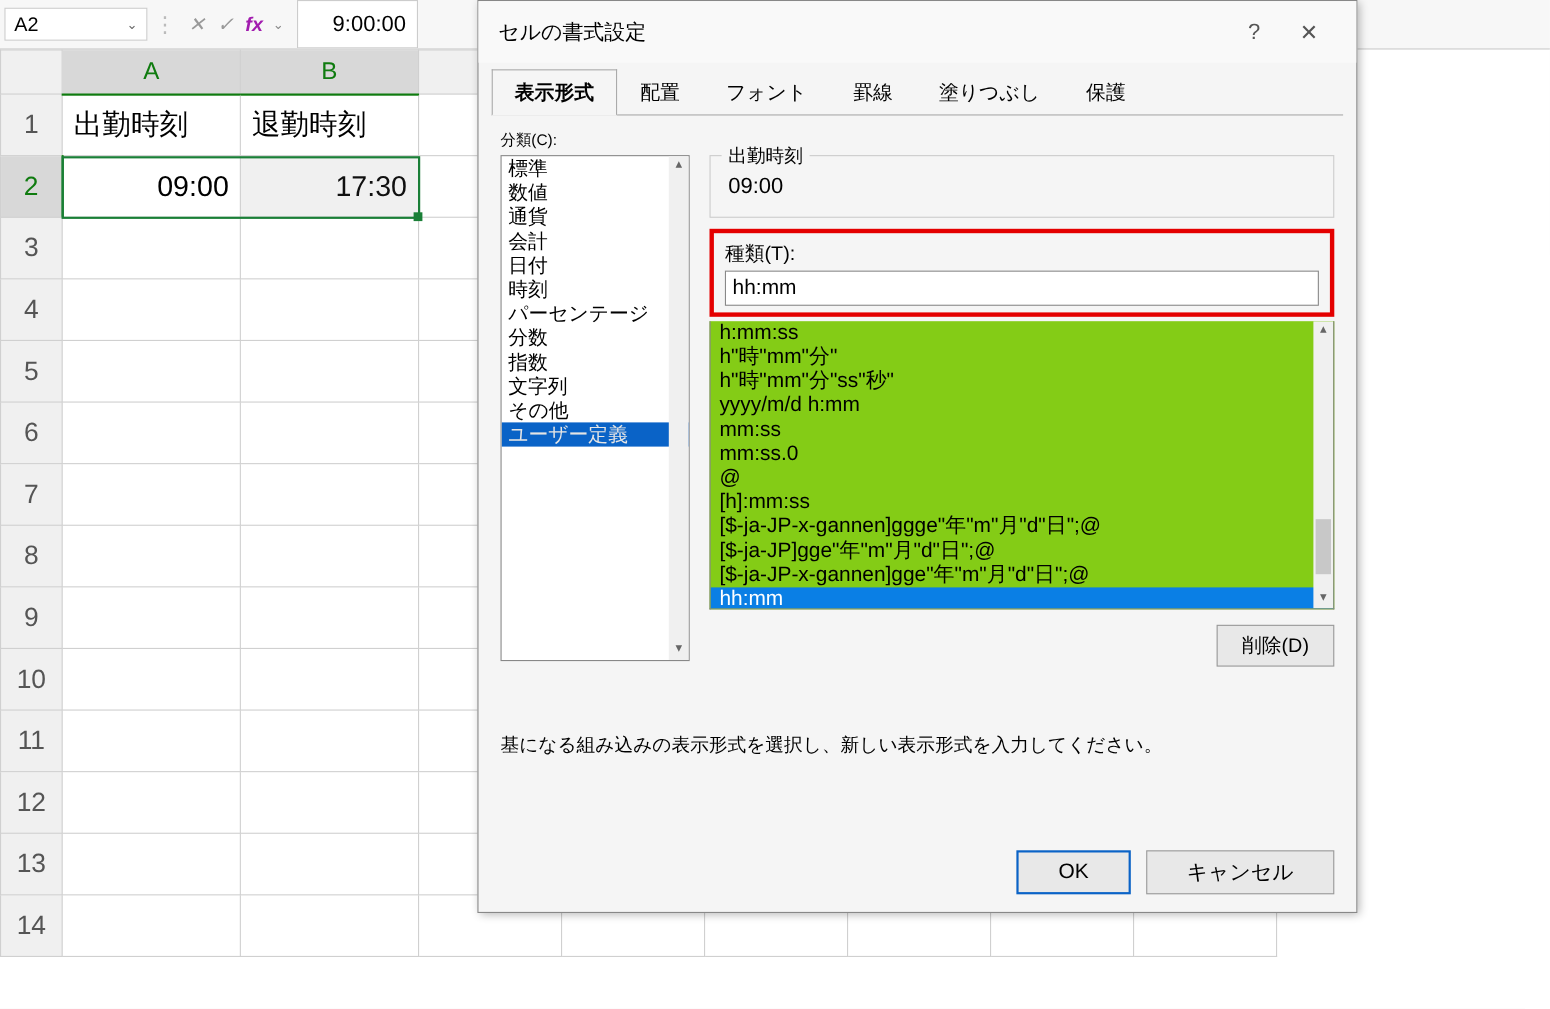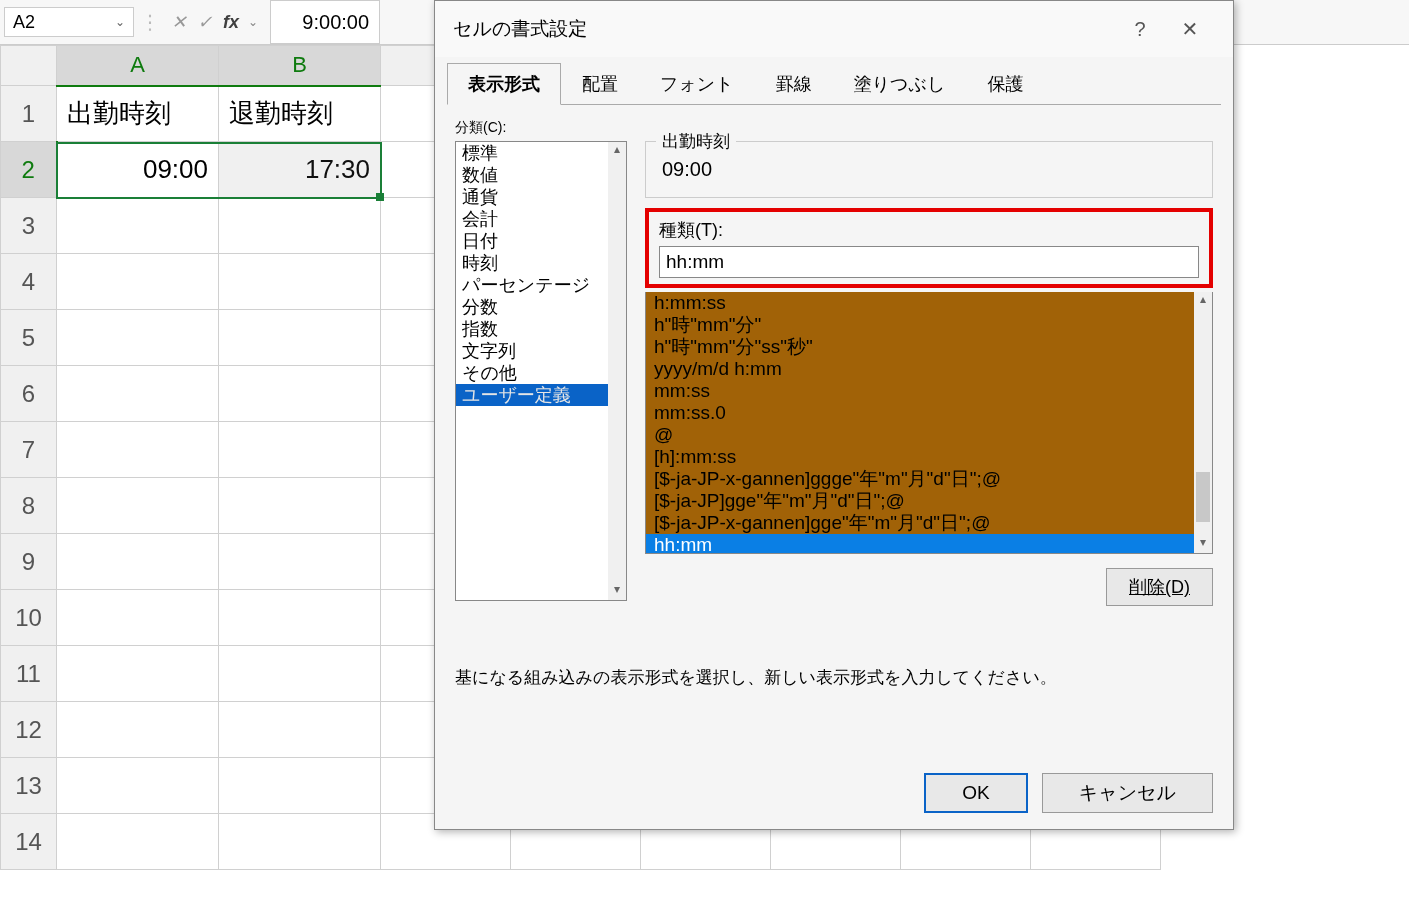--- a/index.html
+++ b/index.html
@@ -4,21 +4,21 @@
 <style>
   * { box-sizing: border-box; font-family: "Meiryo UI", "Yu Gothic", sans-serif; }
   body { margin: 0; background: #fff; overflow: hidden; width: 1409px; height: 917px; position: relative; }
 
   
   .fbar { height: 45px; border-bottom: 1px solid #ccc; display: flex; align-items: center; background: #f7f7f7; position: relative; }
   .namebox { width: 130px; height: 30px; margin-left: 4px; background: #fff; border: 1px solid #ccc; display: flex; align-items: center; padding: 0 8px; font-size: 18px; }
   .namebox .caret { margin-left: auto; font-size: 12px; color: #666; }
   .fsep { padding: 0 6px; color: #bbb; font-size: 20px; }
   .fbtn { width: 26px; text-align: center; color: #999; font-size: 18px; font-style: italic; }
-  .fx { font-style: italic; font-weight: bold; color: #404040; }
+  .fx { font-style: italic; font-weight: bold; color: #a21caf; }
   .fcaret { color: #888; font-size: 12px; padding: 0 4px; }
   .finput { flex: 0 0 110px; margin-left: 8px; height: 44px; border: 1px solid #ccc; background: #fff; display: flex; align-items: center; justify-content: flex-end; padding: 0 10px; font-size: 20px; }
 
   
   .sheet { position: relative; }
   table.grid { border-collapse: collapse; }
   .grid th, .grid td { border: 1px solid #d0d0d0; }
   .grid th.corner { width: 56px; height: 40px; background: #f0f0f0; }
   .grid th.col { height: 40px; background: #f0f0f0; font-weight: normal; font-size: 22px; color: #555; }
   .grid th.row { width: 56px; background: #f0f0f0; font-weight: normal; font-size: 24px; color: #555; }
@@ -53,28 +53,28 @@
 
   .right { flex: 1; }
   .panel { border: 1px solid #ccc; padding: 10px 14px; position: relative; }
   .panelTitle { position: absolute; top: -12px; left: 10px; background: #f5f5f5; padding: 0 6px; font-size: 17px; }
   .sample { font-size: 20px; padding: 6px 2px; }
 
   .redbox { border: 4px solid #e40000; padding: 6px 10px; margin-top: 10px; }
   .tlabel { font-size: 18px; }
   .tinput { width: 100%; height: 32px; border: 1px solid #888; background: #fff; font-size: 19px; padding: 2px 6px; margin-top: 4px; }
 
-  .fmtlist { margin-top: 4px; border: 1px solid #888; border-top: none; background: #a16207; height: 262px; position: relative; overflow: hidden; }
+  .fmtlist { margin-top: 4px; border: 1px solid #888; border-top: none; background: #84cc16; height: 262px; position: relative; overflow: hidden; }
   .fmtlist .fitem { padding: 0 8px; font-size: 19px; line-height: 22px; white-space: nowrap; }
   .fmtlist .fitem.sel { background: #0a7fe5; color: #fff; }
   .fmtlist .sbar2 { position: absolute; right: 0; top: 0; width: 18px; height: 100%; background: #f0f0f0; }
   .fmtlist .sbar2 .up,.fmtlist .sbar2 .dn { height: 18px; text-align: center; font-size: 12px; color: #666; }
   .fmtlist .sbar2 .thumb { position: absolute; left: 2px; right: 2px; top: 180px; height: 50px; background: #c8c8c8; }
 
-  .delbtn { float: right; margin-top: 14px; padding: 6px 22px; font-size: 18px; border: 1px solid #999; background: #e8e8e8; text-decoration: underline; }
+  .delbtn { float: right; margin-top: 14px; padding: 6px 22px; font-size: 18px; border: 1px solid #999; background: #e8e8e8; }
 
   .hint { font-size: 17px; margin-top: 60px; }
 
   .dlgbtns { padding: 16px 20px; display: flex; justify-content: flex-end; gap: 14px; }
   .dbtn { padding: 6px 36px; font-size: 19px; border: 1px solid #999; background: #e8e8e8; }
   .dbtn.pri { border: 2px solid #0a63c7; }
 </style>
 </head>
 <body>
 

